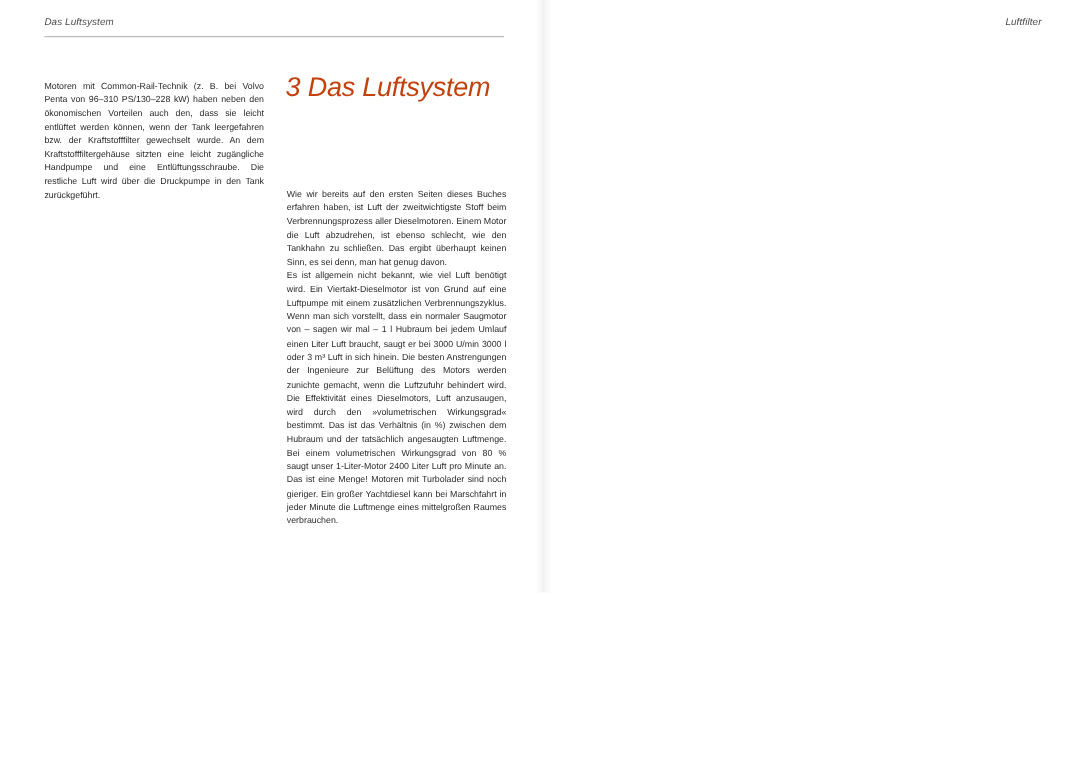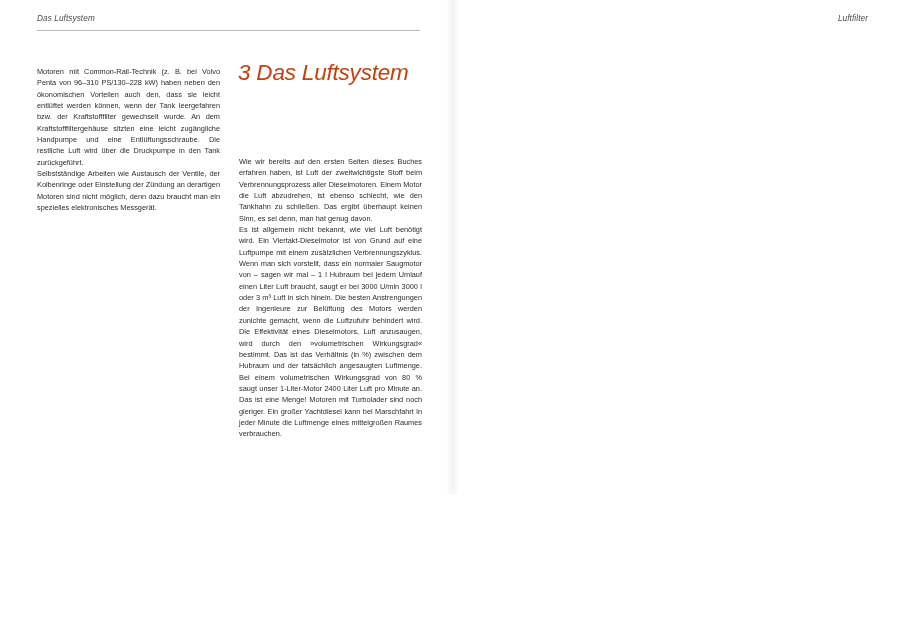--- a/index.html
+++ b/index.html
@@ -105,21 +105,20 @@
 
 <div id="spread">
 
   <div class="page" id="page-left">
 
     <div class="runhead" id="runhead-left">Das Luftsystem</div>
     <div class="rule" id="rule-left"></div>
 
     <div class="col" id="col-l1">
       <p>Motoren mit Common-Rail-Technik (z. B. bei Volvo Penta von 96–310 PS/130–228 kW) haben neben den ökonomischen Vorteilen auch den, dass sie leicht entlüftet werden können, wenn der Tank leergefahren bzw. der Kraftstofffilter gewechselt wurde. An dem Kraftstofffiltergehäuse sitzten eine leicht zugängliche Handpumpe und eine Entlüftungsschraube. Die restliche Luft wird über die Druckpumpe in den Tank zurückgeführt.</p>
-      <p>Selbstständige Arbeiten wie Austausch der Ventile, der Kolbenringe oder Einstellung der Zündung an derartigen Motoren sind nicht möglich, denn dazu braucht man ein spezielles elektronisches Messgerät.</p>
     </div>
 
     <div id="chapter-title">3 Das Luftsystem</div>
 
     <div class="col" id="col-l2">
       <p>Wie wir bereits auf den ersten Seiten dieses Buches erfahren haben, ist Luft der zweitwichtigste Stoff beim Verbrennungsprozess aller Dieselmotoren. Einem Motor die Luft abzudrehen, ist ebenso schlecht, wie den Tankhahn zu schließen. Das ergibt überhaupt keinen Sinn, es sei denn, man hat genug davon.</p>
       <p>Es ist allgemein nicht bekannt, wie viel Luft benötigt wird. Ein Viertakt-Dieselmotor ist von Grund auf eine Luftpumpe mit einem zusätzlichen Verbrennungszyklus. Wenn man sich vorstellt, dass ein normaler Saugmotor von – sagen wir mal – 1 l Hubraum bei jedem Umlauf einen Liter Luft braucht, saugt er bei 3000 U/min 3000 l oder 3 m³ Luft in sich hinein. Die besten Anstrengungen der Ingenieure zur Belüftung des Motors werden zunichte gemacht, wenn die Luftzufuhr behindert wird. Die Effektivität eines Dieselmotors, Luft anzusaugen, wird durch den »volumetrischen Wirkungsgrad« bestimmt. Das ist das Verhältnis (in %) zwischen dem Hubraum und der tatsächlich angesaugten Luftmenge. Bei einem volumetrischen Wirkungsgrad von 80 % saugt unser 1-Liter-Motor 2400 Liter Luft pro Minute an. Das ist eine Menge! Motoren mit Turbolader sind noch gieriger. Ein großer Yachtdiesel kann bei Marschfahrt in jeder Minute die Luftmenge eines mittelgroßen Raumes verbrauchen.</p>
     </div>
 
     <div class="folio" id="folio-left">43</div>

